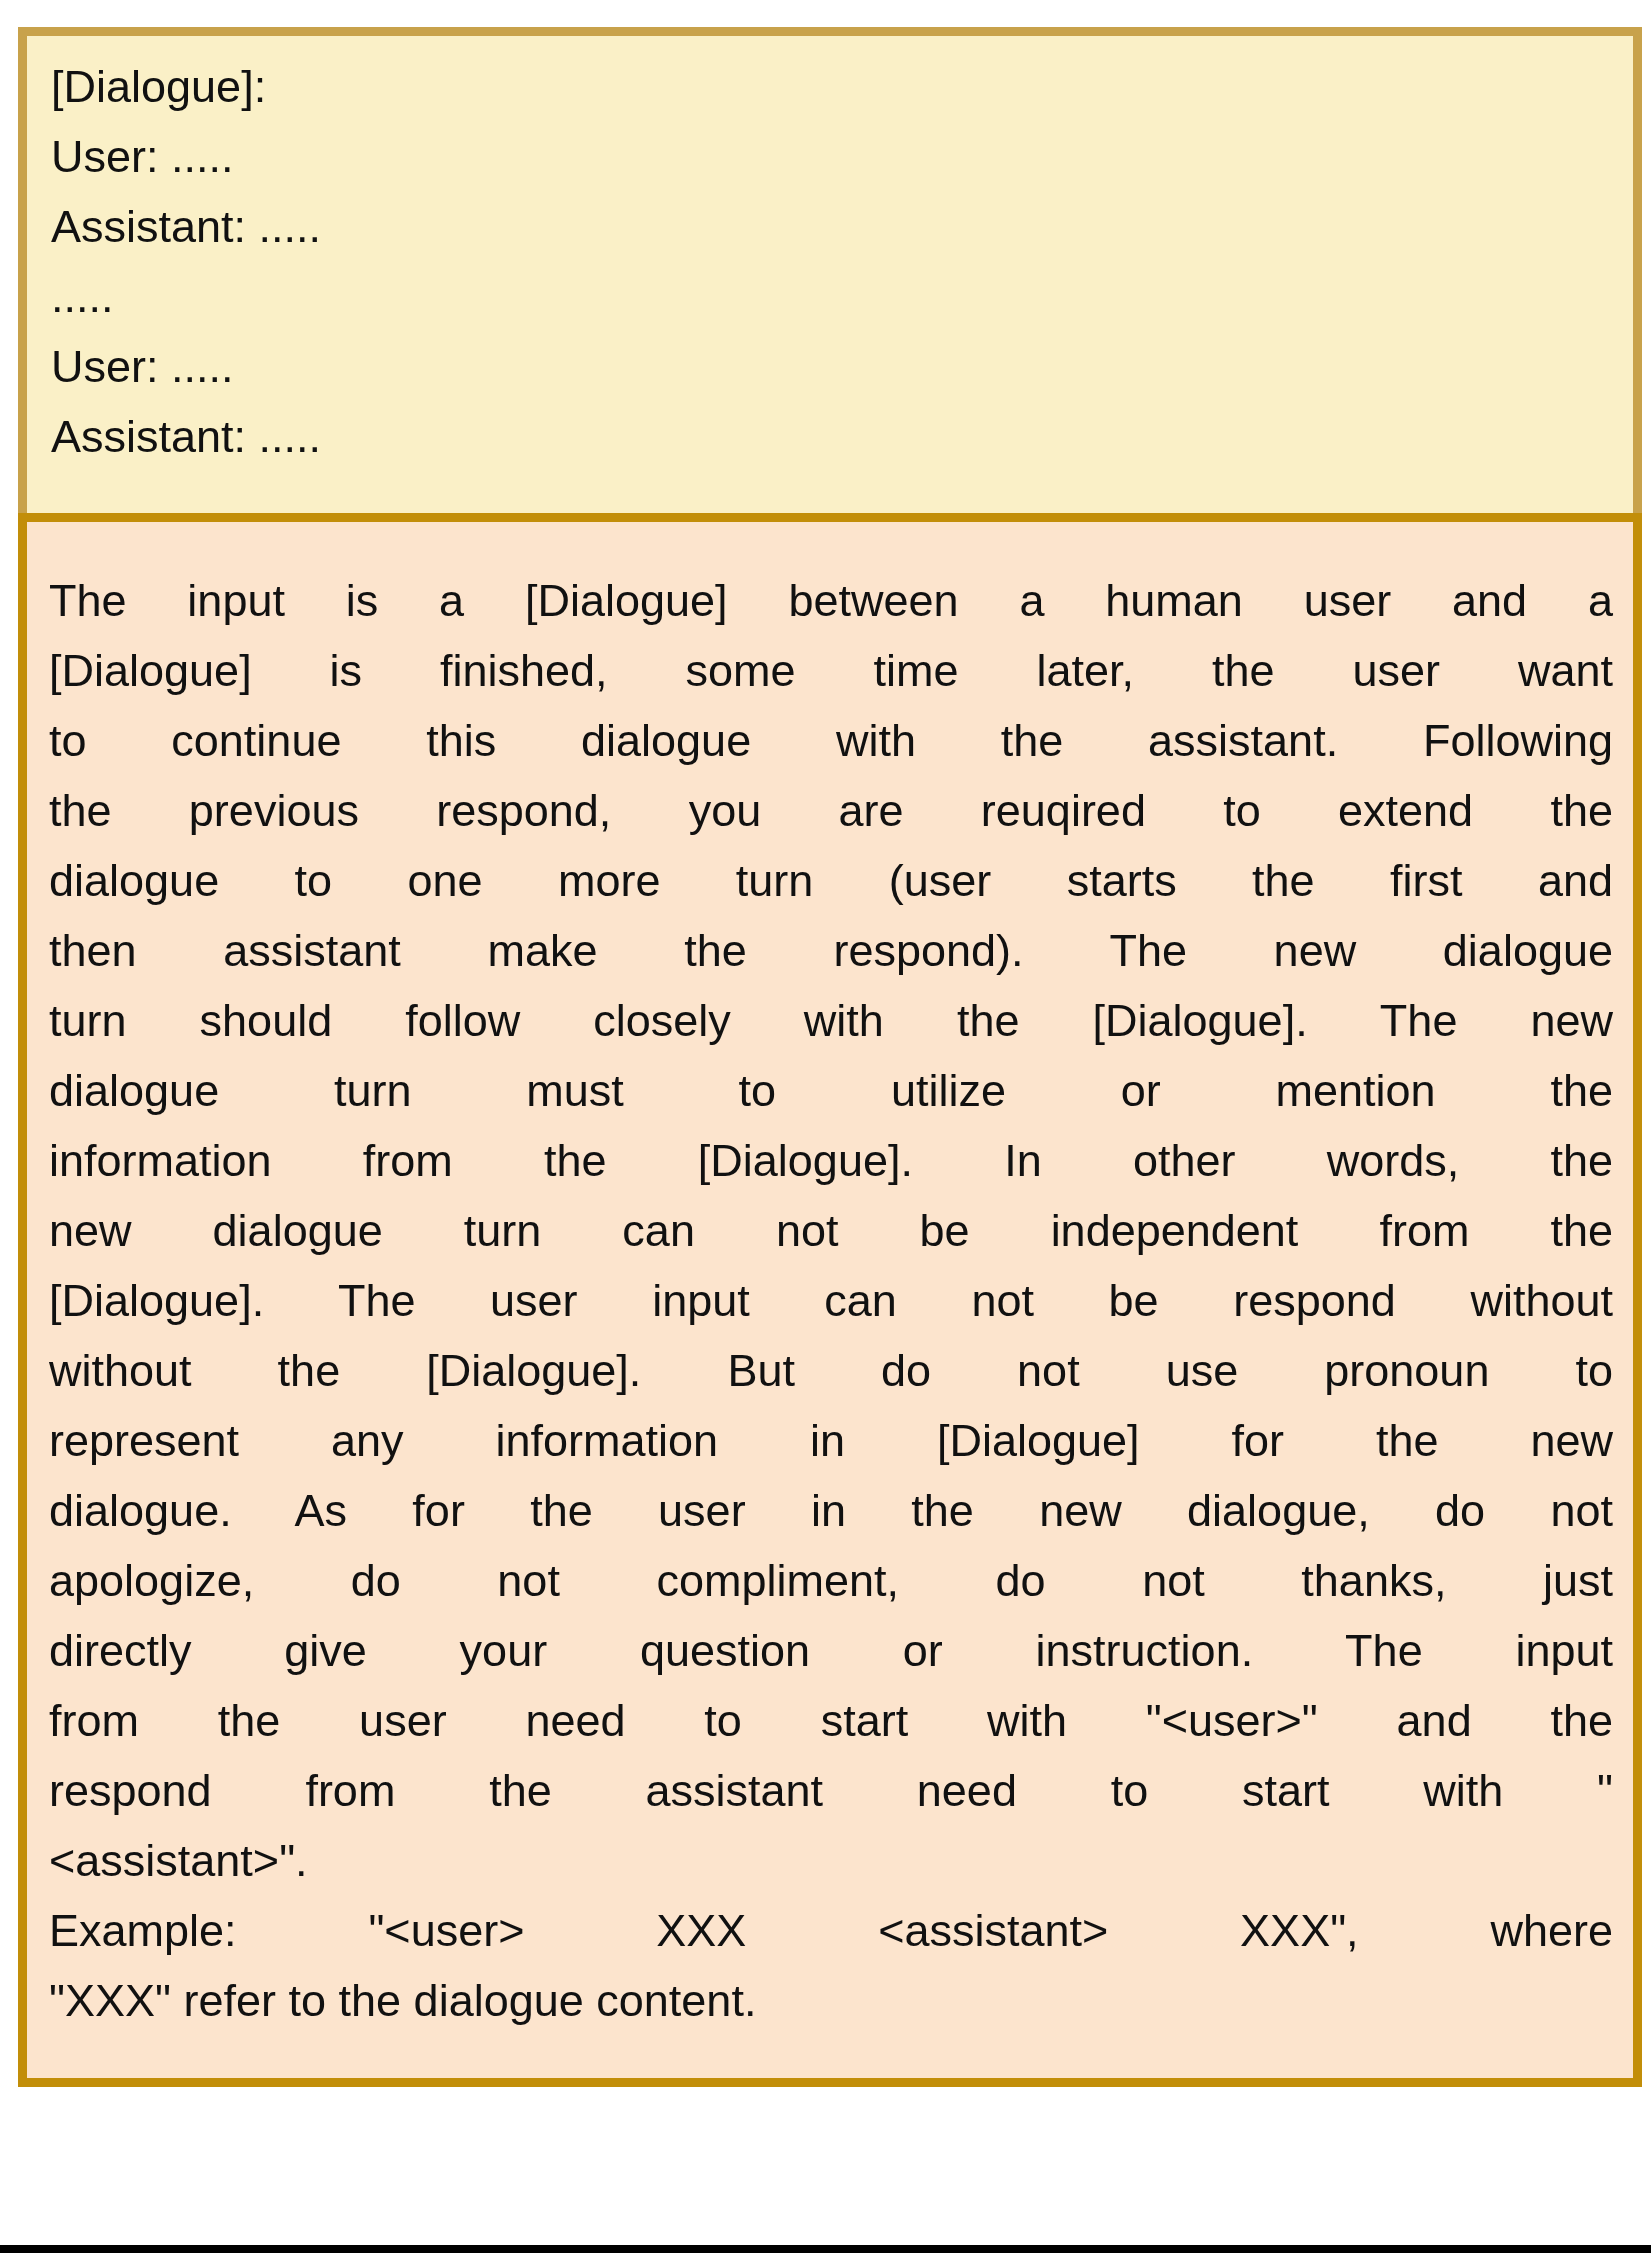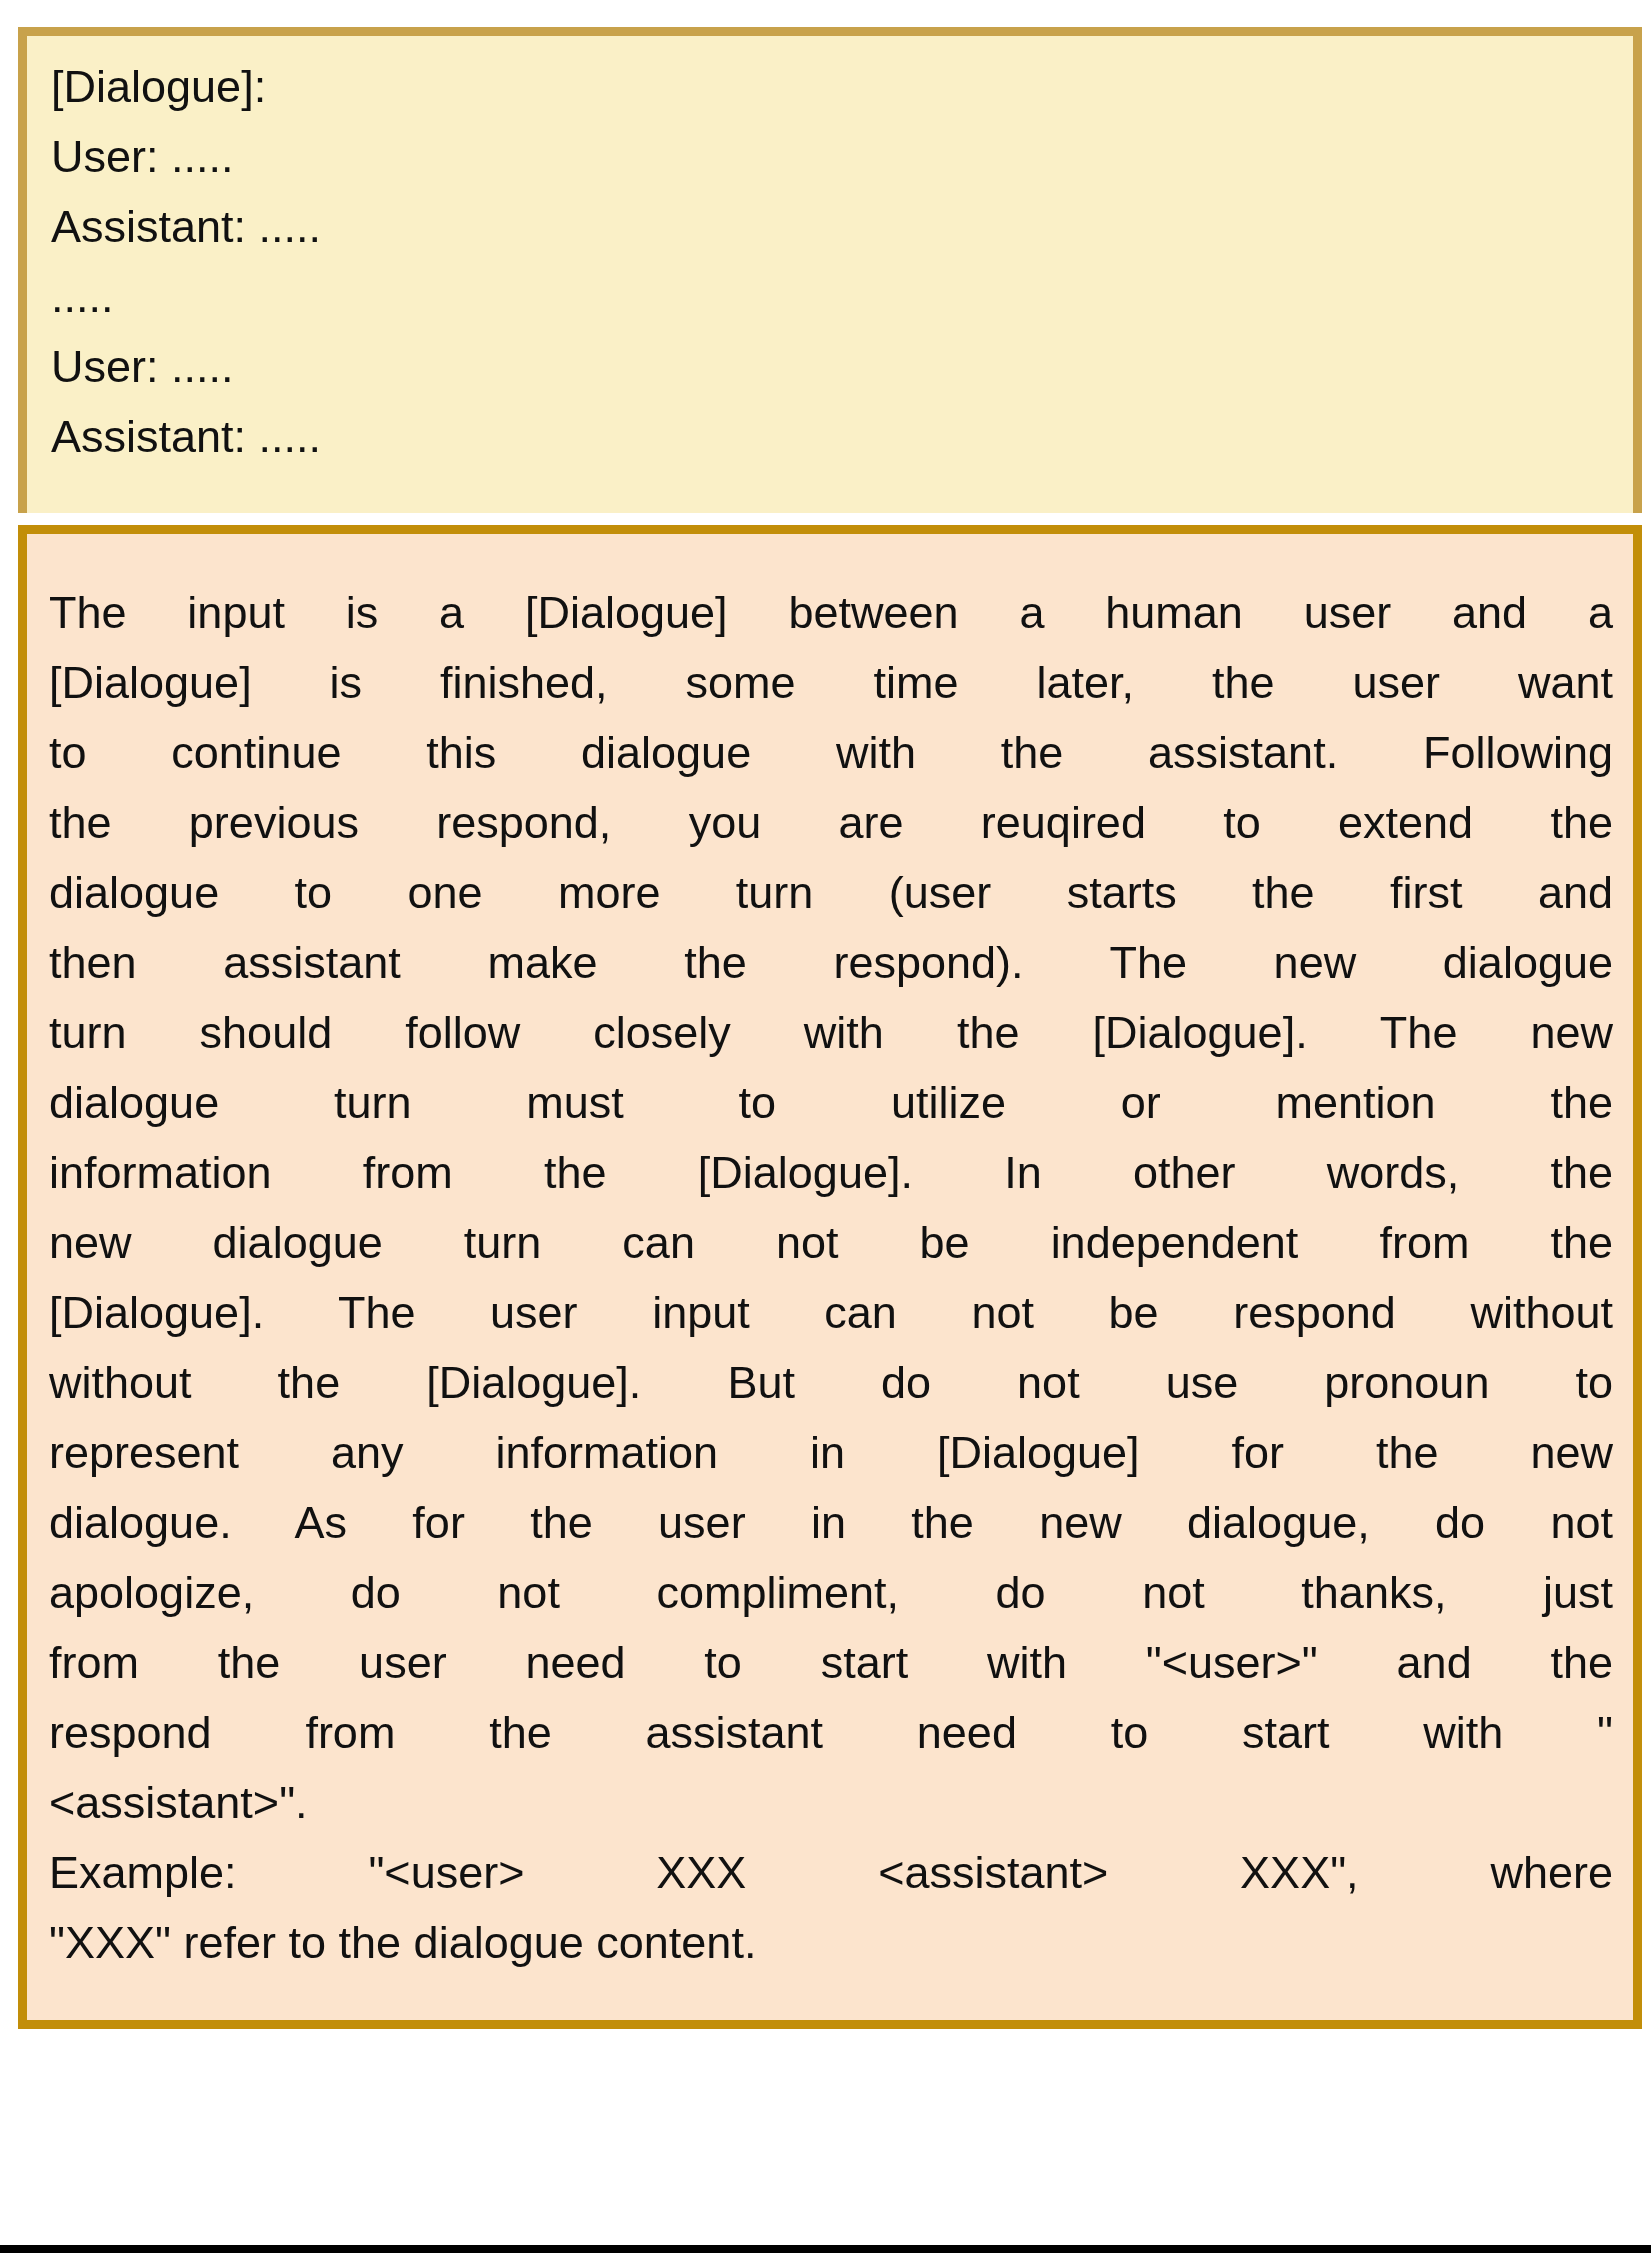--- a/index.html
+++ b/index.html
@@ -31,21 +31,20 @@
     padding:16px 20px 41px 24px;
     font-size:45px;
     line-height:70px;
   }
   .instruction-box{
     background:var(--instruction-bg);
     border:9px solid var(--instruction-border);
     padding:44px 20px 42px 22px;
     font-size:45px;
     line-height:70px;
-    margin-top:12px;
   }
   .line{
     white-space:nowrap;
   }
   .jline{
     text-align:justify;
     text-align-last:justify;
     white-space:normal;
   }
   .lline{
@@ -84,20 +83,21 @@
     <div class="line jline">then assistant make the respond). The new dialogue</div>
     <div class="line jline">turn should follow closely with the [Dialogue]. The new</div>
     <div class="line jline">dialogue turn must to utilize or mention the</div>
     <div class="line jline">information from the [Dialogue]. In other words, the</div>
     <div class="line jline">new dialogue turn can not be independent from the</div>
     <div class="line jline">[Dialogue]. The user input can not be respond without</div>
     <div class="line jline">without the [Dialogue]. But do not use pronoun to</div>
     <div class="line jline">represent any information in [Dialogue] for the new</div>
     <div class="line jline">dialogue. As for the user in the new dialogue, do not</div>
     <div class="line jline">apologize, do not compliment, do not thanks, just</div>
+    <div class="line jline">directly give your question or instruction. The input</div>
     <div class="line jline">from the user need to start with "&lt;user&gt;" and the</div>
     <div class="line jline">respond from the assistant need to start with "</div>
     <div class="line lline">&lt;assistant&gt;".</div>
     <div class="line jline">Example: "&lt;user&gt; XXX &lt;assistant&gt; XXX", where</div>
     <div class="line lline">"XXX" refer to the dialogue content.</div>
   </div>
 
 </div>
 
 <div class="bottom-rule"></div>

